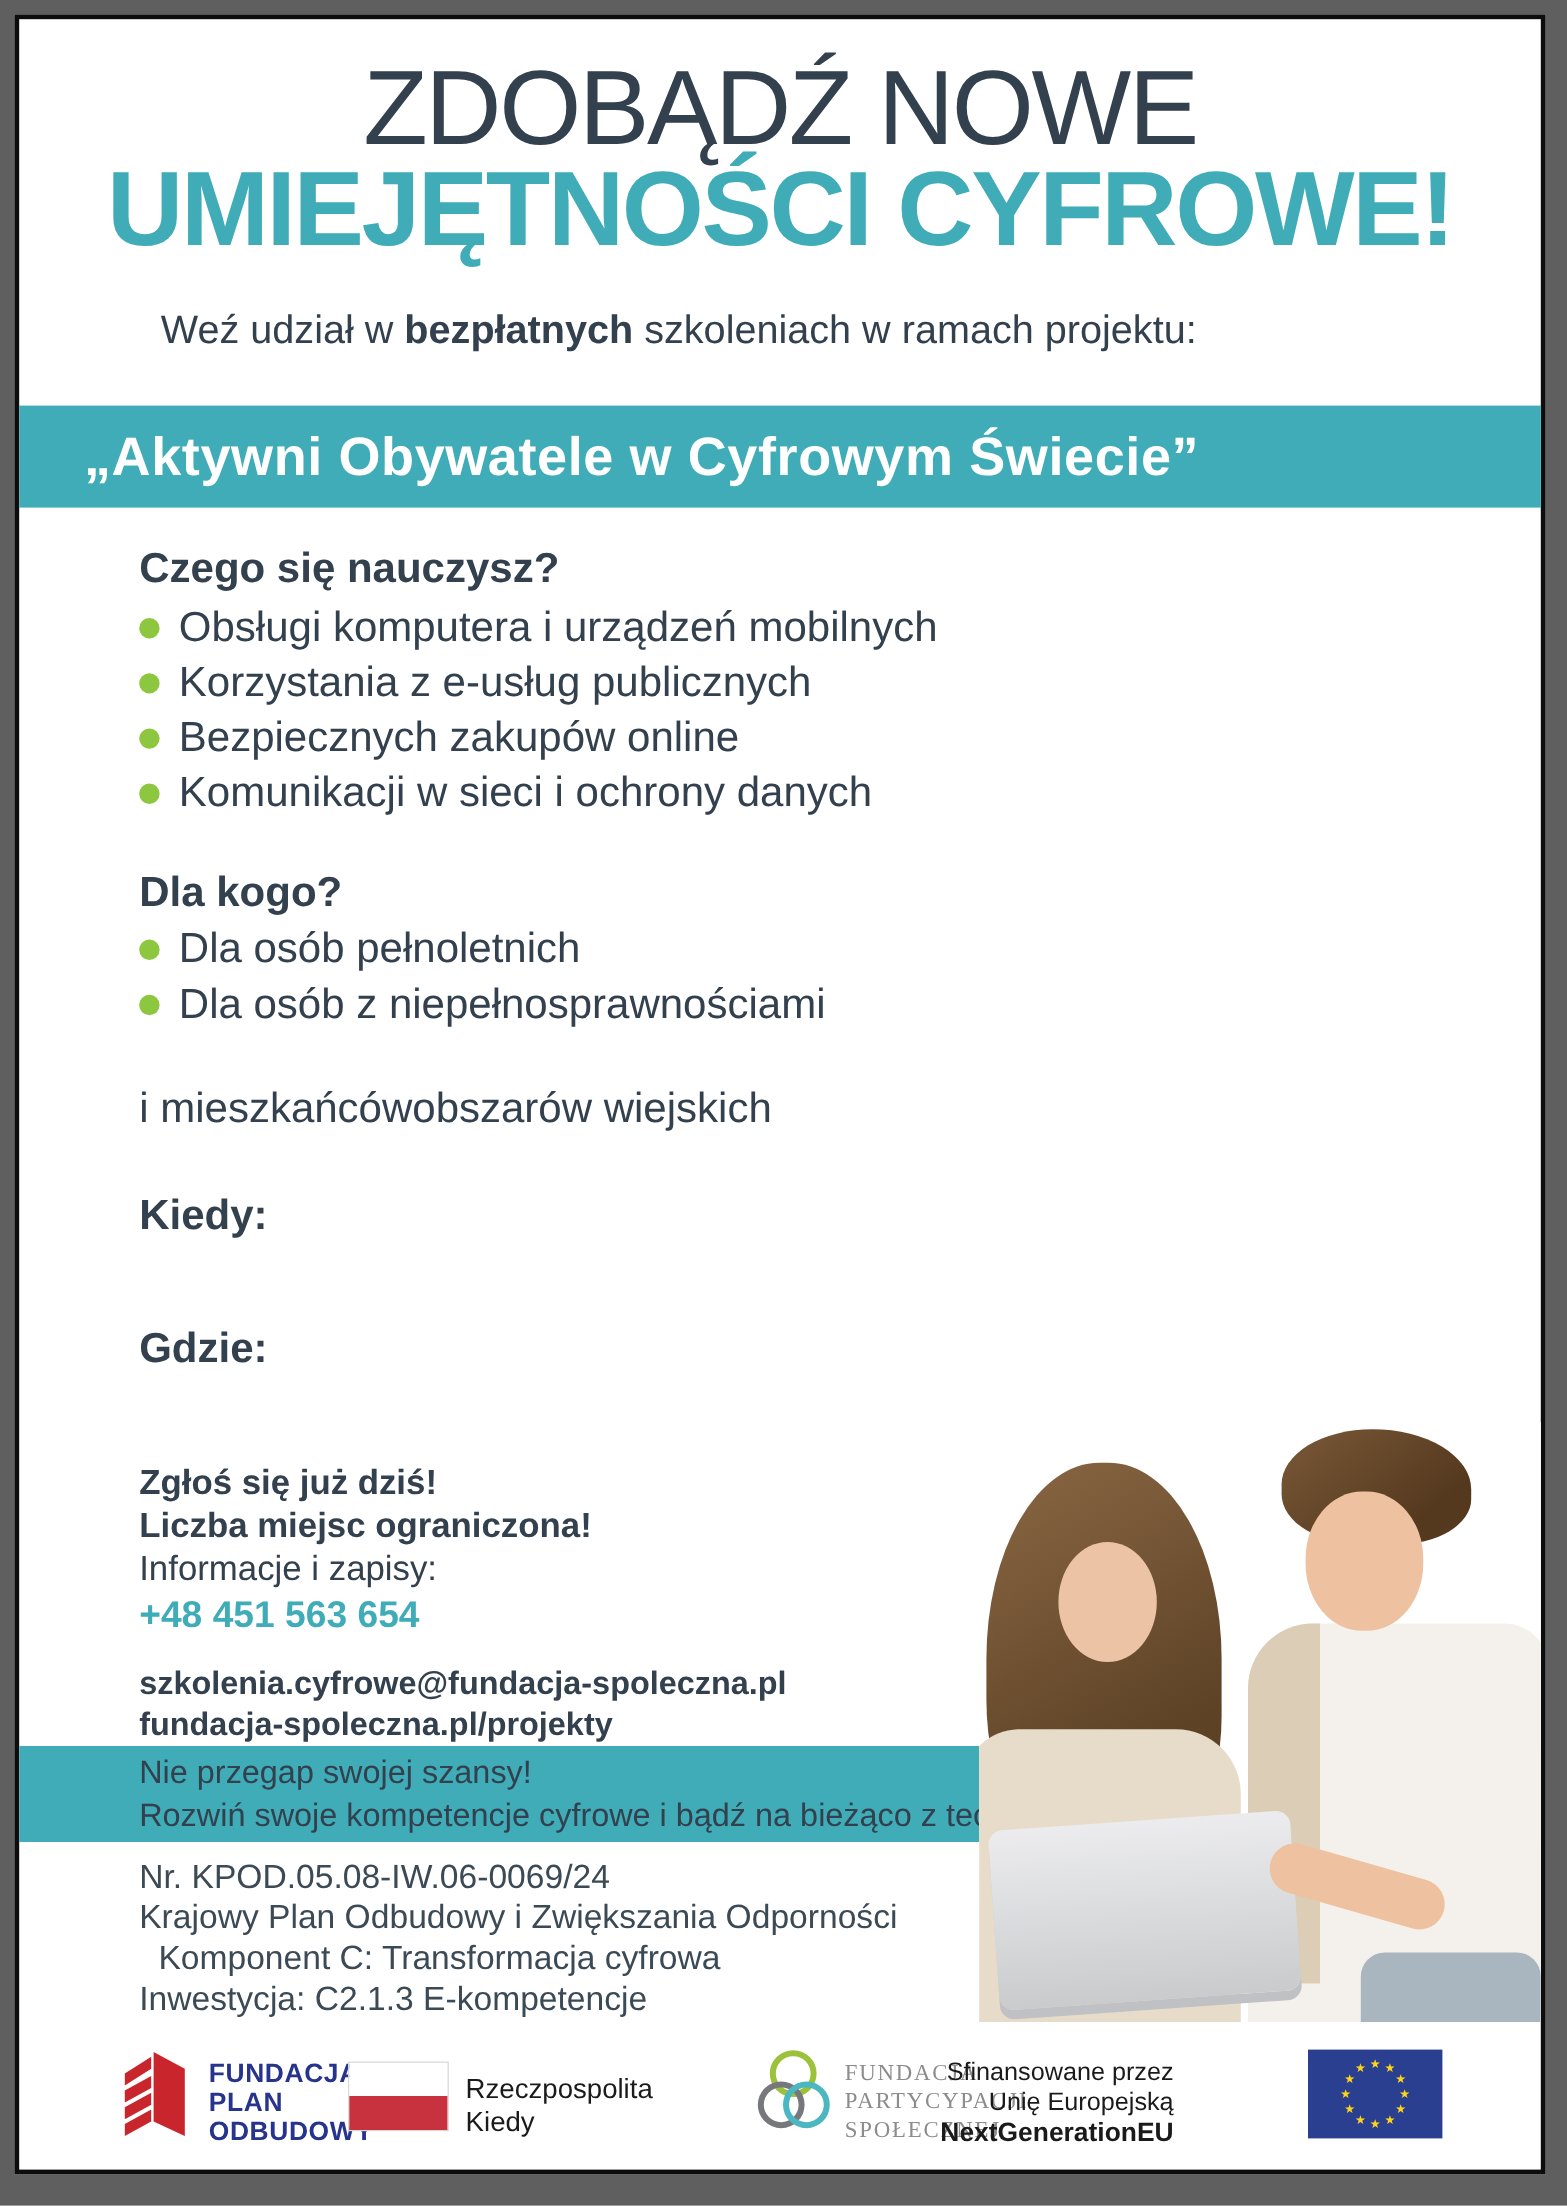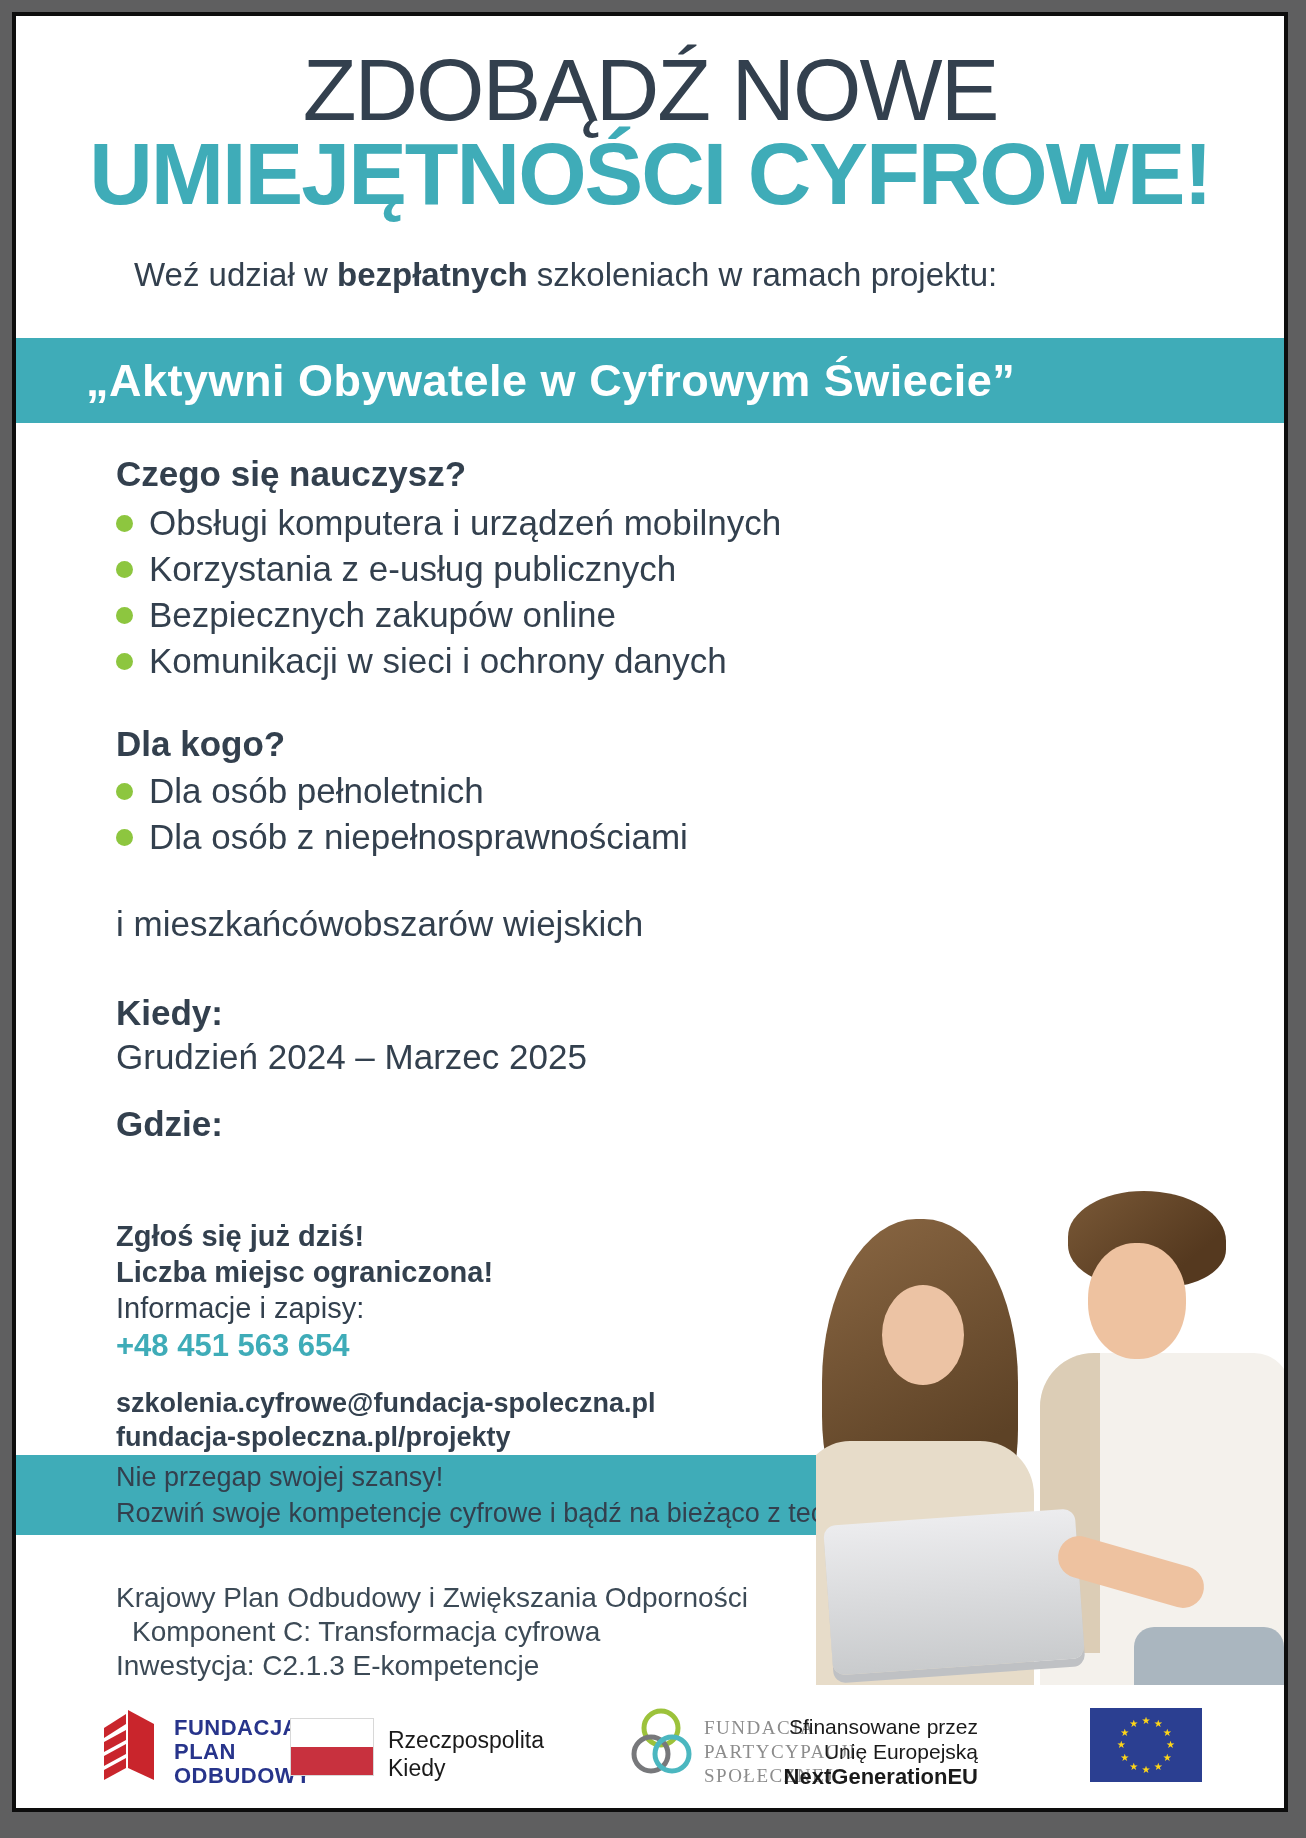--- a/index.html
+++ b/index.html
@@ -23,21 +23,21 @@
   .title2{
     left:0;right:0;top:114px;text-align:center;
     font-size:88px;font-weight:700;letter-spacing:-2px;line-height:1;
     color:var(--teal,#3FACB8);
   }
   .subtitle{left:118px;top:206px;font-size:33px;line-height:1.2;}
   .subtitle b{font-weight:700;}
   
   .band1{
     left:0;right:0;top:322px;height:85px;background:var(--teal,#3FACB8);
-    display:flex;align-items:center;padding-left:70px;box-sizing:border-box;
+    display:flex;align-items:center;padding-left:54px;box-sizing:border-box;
   }
   .band1 span{color:#ffffff;font-size:45px;font-weight:700;letter-spacing:.5px;}
   .band2{
     left:0;right:0;top:1439px;height:80px;background:var(--teal,#3FACB8);
     display:flex;flex-direction:column;justify-content:center;gap:5px;
     padding-left:100px;box-sizing:border-box;z-index:1;
   }
   .band2 .b2l1{font-size:27px;font-weight:400;color:var(--navy,#33404E);}
   .band2 .b2l2{font-size:27px;color:var(--navy,#33404E);}
   
@@ -125,21 +125,20 @@
         <span>Dla osób pełnoletnich</span>
       </li>
     <li>
         <span class="dot"></span>
         <span>Dla osób z niepełnosprawnościami</span>
       </li>
   </ul>
   <div class="abs plain" style="left:100px;top:890px;">i mieszkańcówobszarów wiejskich</div>
 
   <div class="abs h-sec" style="left:100px;top:979px;">Kiedy:</div>
-  <div class="abs val" style="left:100px;top:1023px;">Grudzień 2024 – Marzec 2025</div>
   <div class="abs h-sec" style="left:100px;top:1090px;">Gdzie:</div>
 
   <div class="abs cta" style="left:100px;top:1206px;">Zgłoś się już dziś!</div>
   <div class="abs cta" style="left:100px;top:1242px;">Liczba miejsc ograniczona!</div>
   <div class="abs cta-reg" style="left:100px;top:1278px;">Informacje i zapisy:</div>
   <div class="abs phone" style="left:100px;top:1314px;">+48 451 563 654</div>
   <div class="abs link" style="left:100px;top:1408px;">fundacja-spoleczna.pl/projekty</div>
   <div class="abs link" style="left:100px;top:1374px;">szkolenia.cyfrowe@fundacja-spoleczna.pl</div>
 
   <div class="abs band2">
@@ -153,20 +152,21 @@
     <div class="w-body"></div>
     <div class="m-body"></div>
     <div class="m-hood"></div>
     <div class="m-hair"></div>
     <div class="m-face"></div>
     <div class="jeans"></div>
     <div class="laptop"></div>
     <div class="m-arm"></div>
   </div>
 
+  <div class="abs foot" style="left:100px;top:1534px;">Nr. KPOD.05.08-IW.06-0069/24</div>
   <div class="abs foot" style="left:100px;top:1568px;">Krajowy Plan Odbudowy i Zwiększania Odporności</div>
   <div class="abs foot" style="left:116px;top:1602px;">Komponent C: Transformacja cyfrowa</div>
   <div class="abs foot" style="left:100px;top:1636px;">Inwestycja: C2.1.3 E-kompetencje</div>
 
   <svg class="abs" style="left:84px;top:1692px;" width="58" height="78" viewBox="0 0 58 78">
     <g fill="var(--kpo_red,#C9252C)">
       <polygon points="28,2 54,16 54,72 28,60"></polygon>
       <polygon points="4,20 26,6 26,16 4,30"></polygon>
       <polygon points="4,34 26,22 26,32 4,44"></polygon>
       <polygon points="4,48 26,36 26,46 4,58"></polygon>

